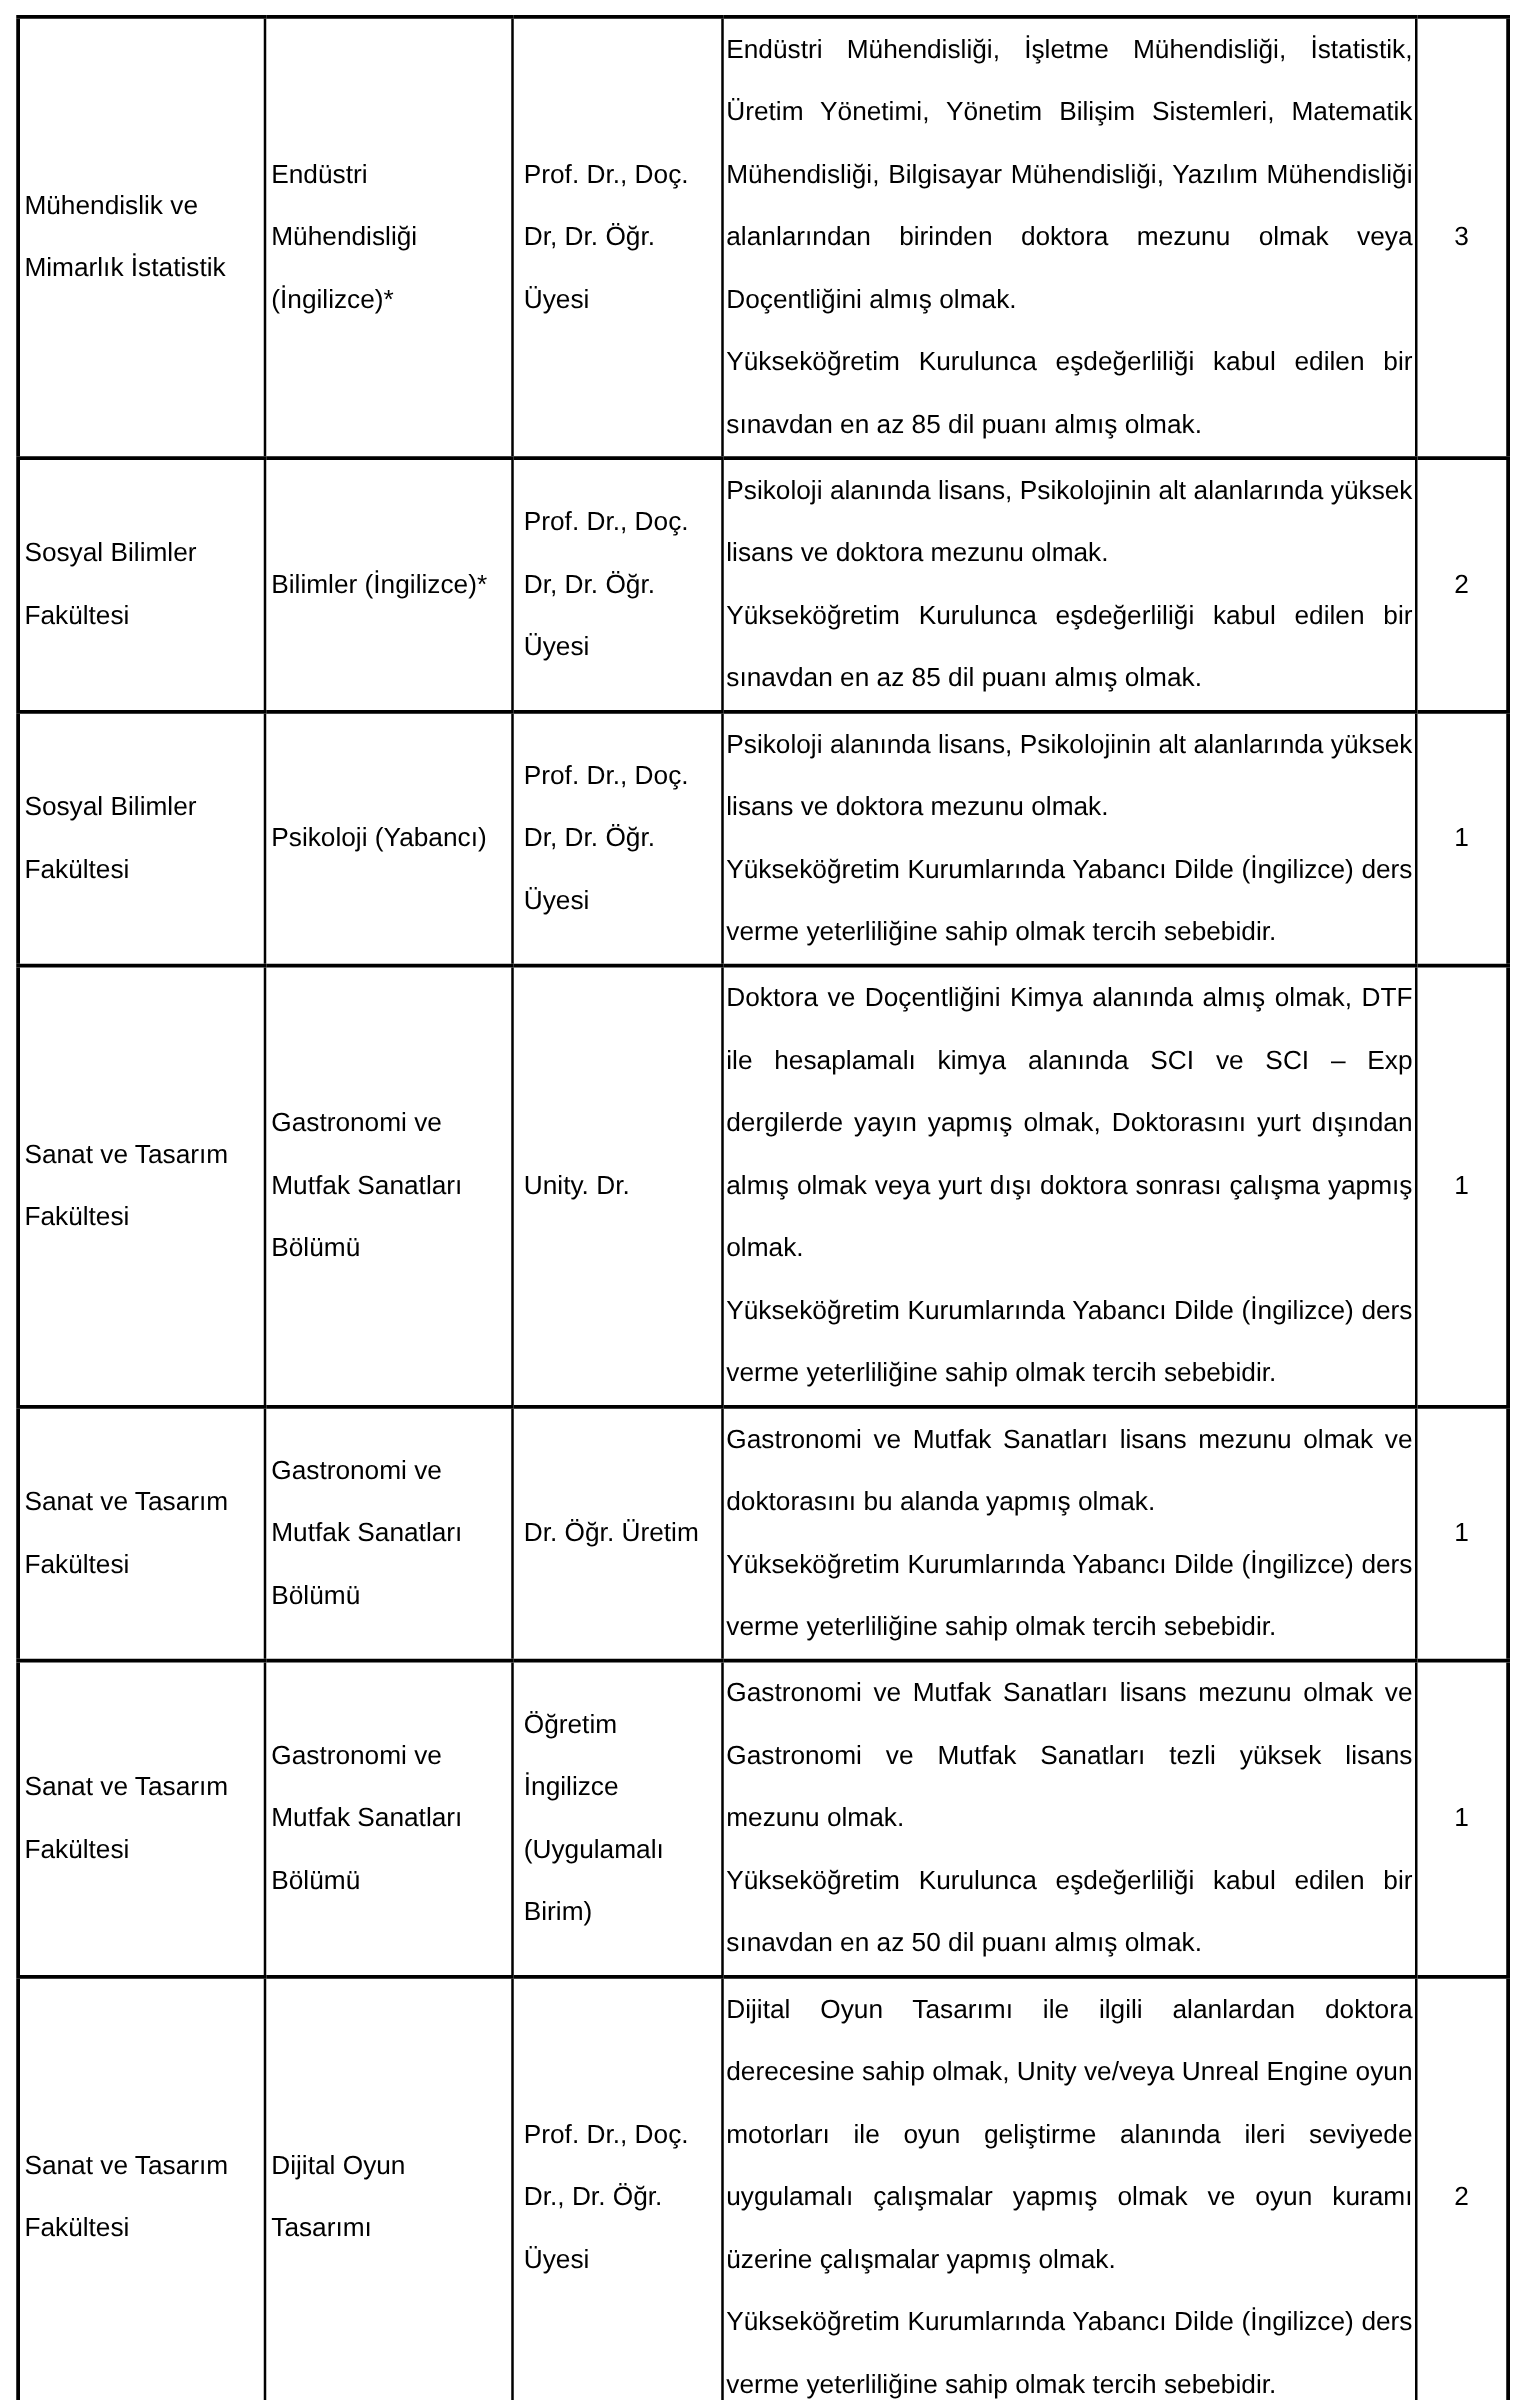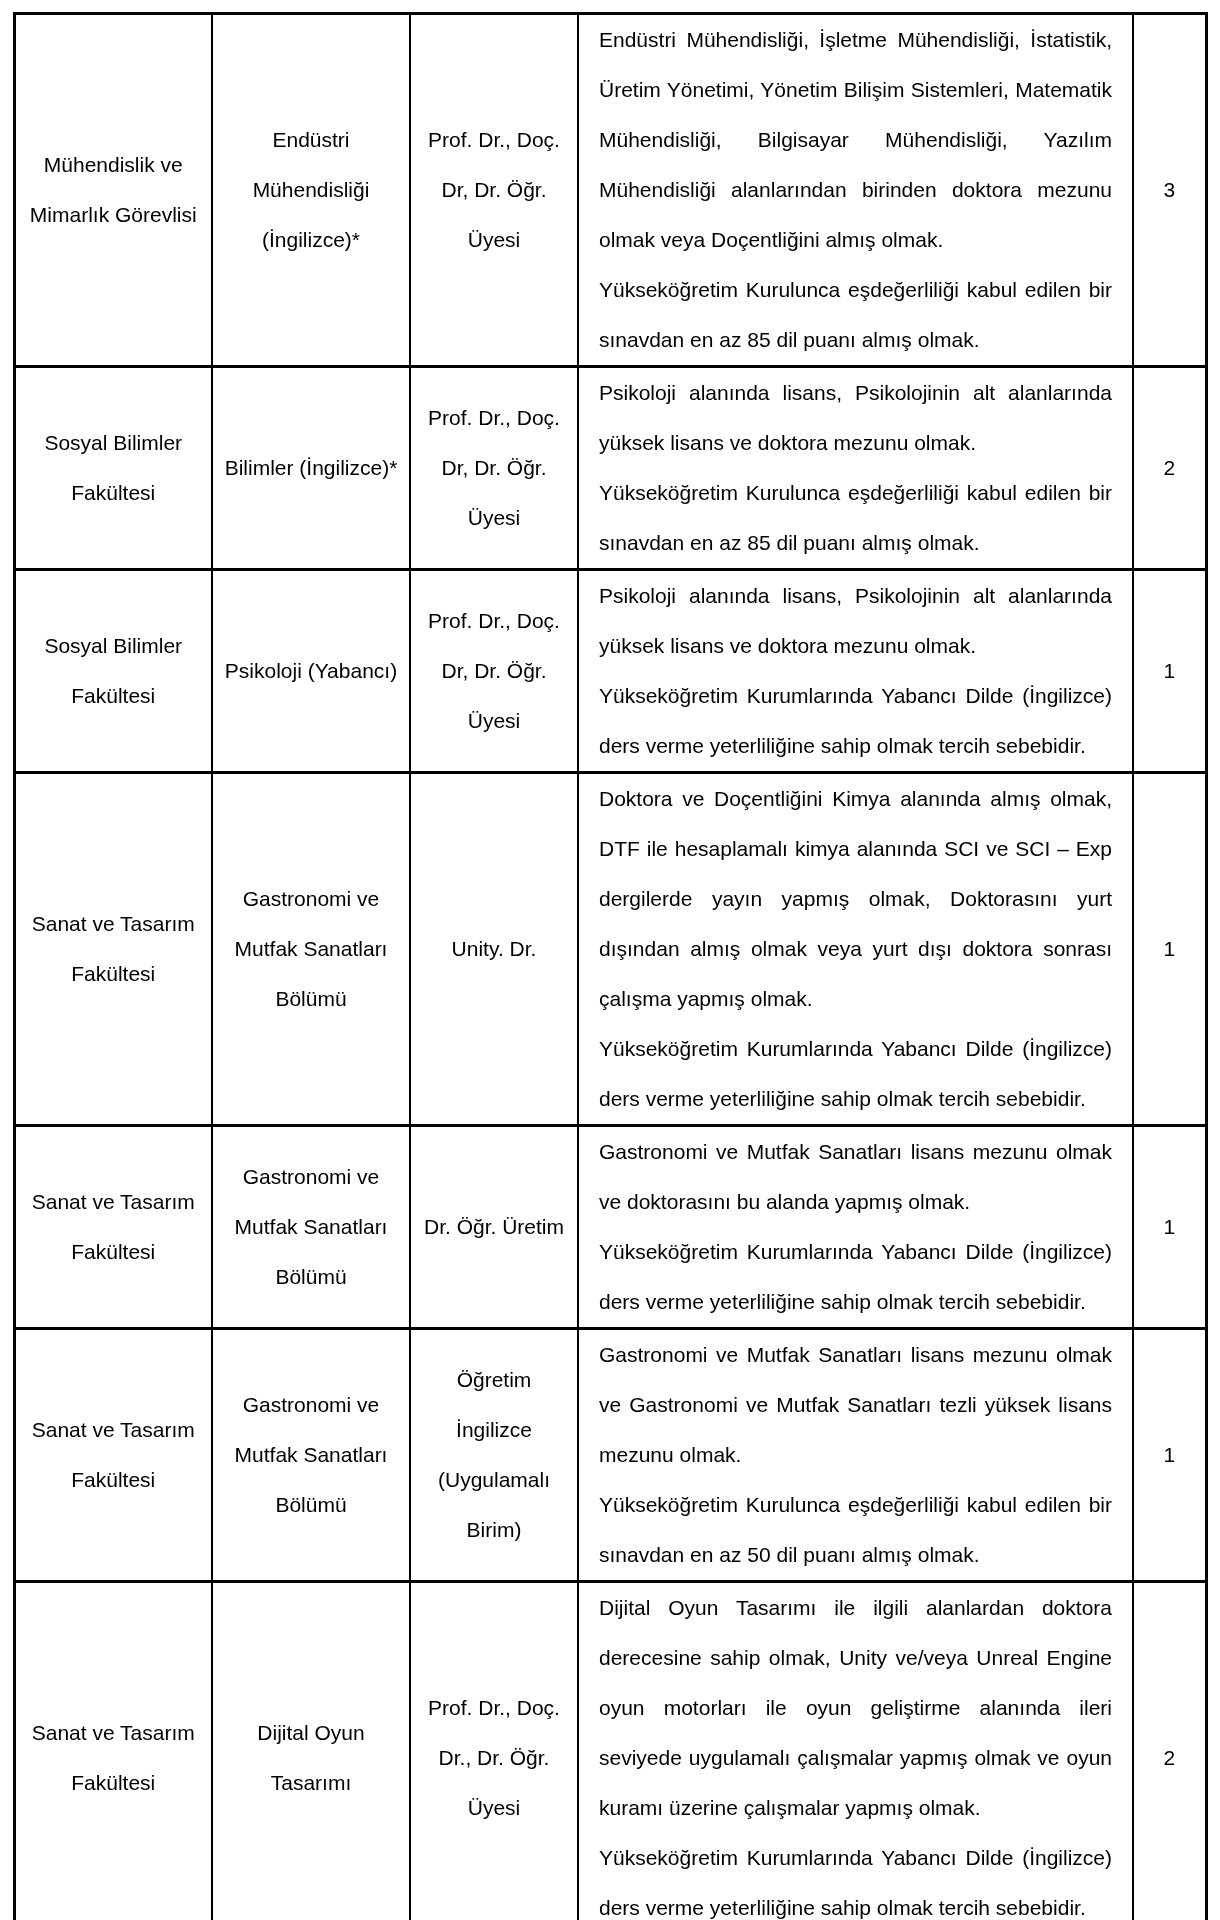--- a/index.html
+++ b/index.html
@@ -23,45 +23,45 @@
   }
   td.cell {
     border: 2px solid #000000;
     border-top-width: 3px;
     border-bottom-width: 3px;
     vertical-align: middle;
     font-size: 21px;
     line-height: 50px;
     overflow: hidden;
   }
-  td.center { text-align: center; }
+  td.center { text-align: left; }
   td.faculty, td.dept { padding: 0 4px; }
   td.title  { padding: 0 8px; }
-  td.req    { padding: 0 20px; }
+  td.req    { padding: 0 2px; }
   td.count  { text-align: center; }
   .para {
     margin: 0;
     text-align: justify;
   }
 </style>
 </head>
 <body>
 
 <div class="page">
   <table class="postings">
     <colgroup>
       <col style="width:198px">
       <col style="width:198px">
       <col style="width:168px">
       <col style="width:555px">
       <col style="width:73px">
     </colgroup>
     <tbody id="rows-body">
   <tr>
-    <td class="cell center faculty">Mühendislik ve Mimarlık Görevlisi</td>
+    <td class="cell center faculty">Mühendislik ve Mimarlık İstatistik</td>
     <td class="cell center dept">Endüstri Mühendisliği (İngilizce)*</td>
     <td class="cell center title">Prof. Dr., Doç. Dr, Dr. Öğr. Üyesi</td>
     <td class="cell req">
             <p class="para">Endüstri Mühendisliği, İşletme Mühendisliği, İstatistik, Üretim Yönetimi, Yönetim Bilişim Sistemleri, Matematik Mühendisliği, Bilgisayar Mühendisliği, Yazılım Mühendisliği alanlarından birinden doktora mezunu olmak veya Doçentliğini almış olmak.</p>
             <p class="para">Yükseköğretim Kurulunca eşdeğerliliği kabul edilen bir sınavdan en az 85 dil puanı almış olmak.</p>
           </td>
     <td class="cell count">3</td>
   </tr>
 
   <tr>

